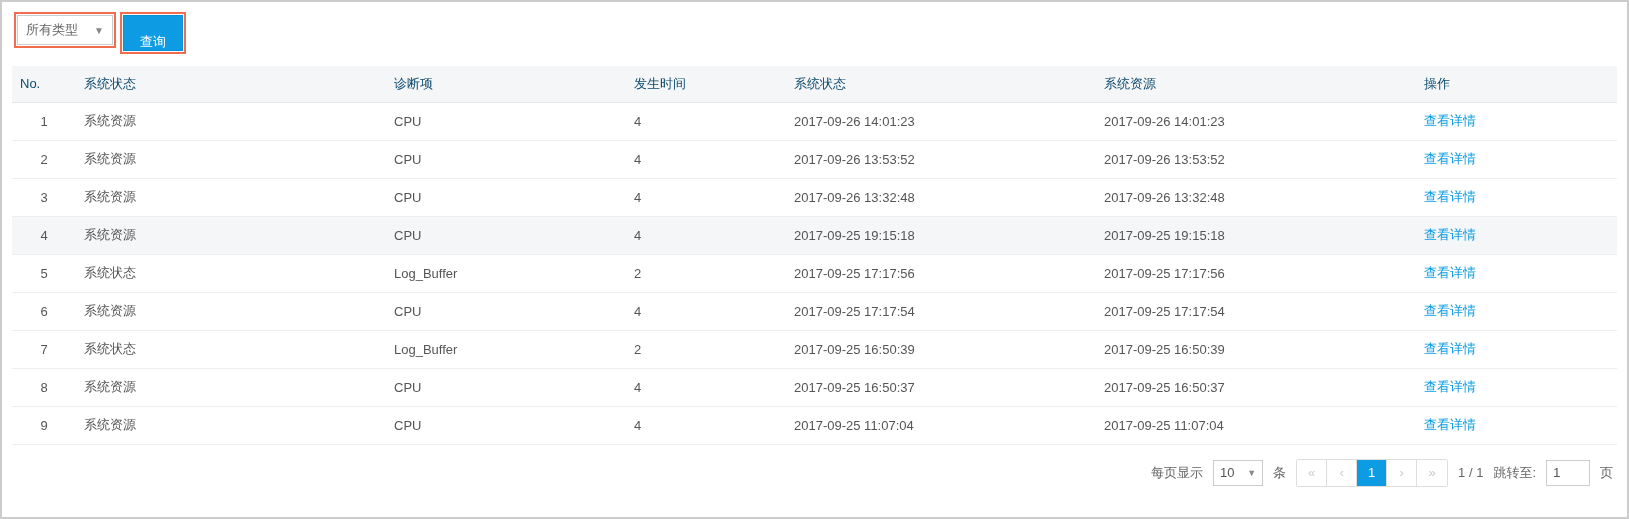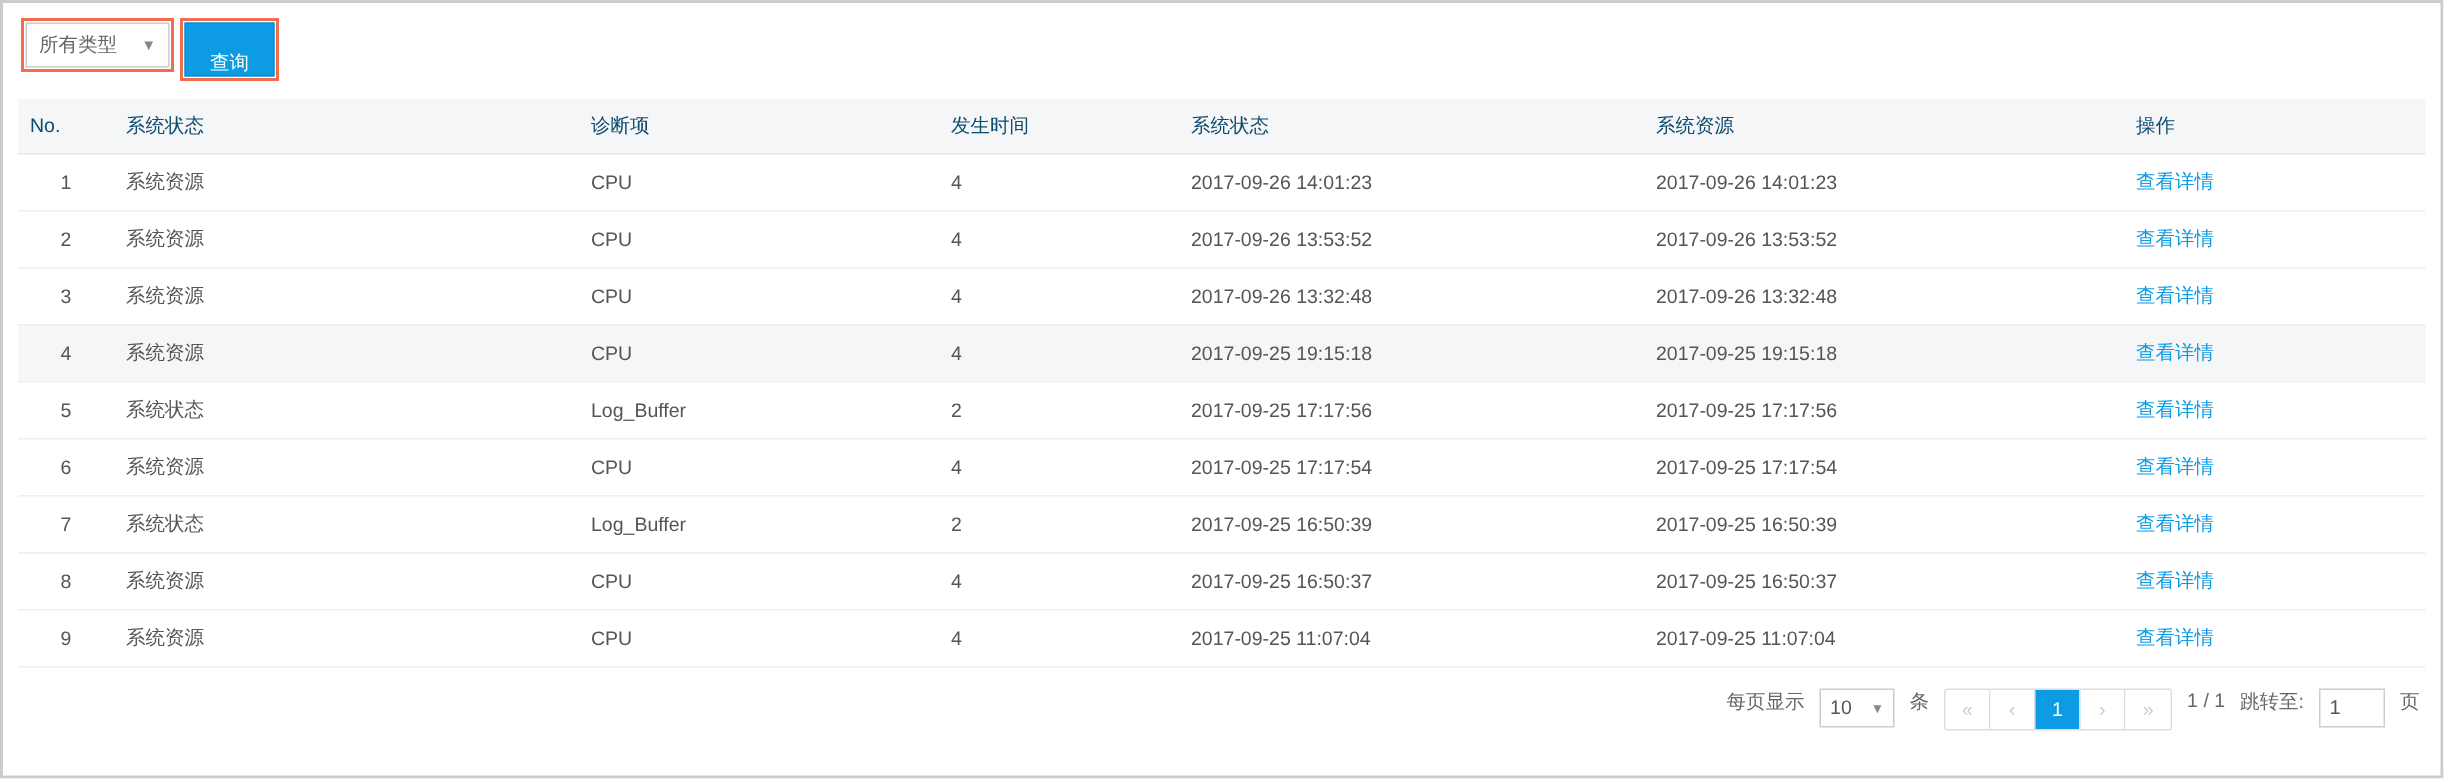--- a/index.html
+++ b/index.html
@@ -78,20 +78,21 @@
     background: #f5f6f7;
   }
   .col-no   { width: 60px; text-align: center; }
   .link {
     color: #0d9be4;
     cursor: pointer;
     margin-top: 17px;
   }
   .pager {
     display: flex;
+    align-items: center;
     justify-content: flex-end;
     gap: 10px;
     margin-top: 14px;
     color: #666;
     font-size: 13px;
     padding-right: 4px;
   }
   .pager .sel-small {
     display: inline-flex;
     align-items: center;

